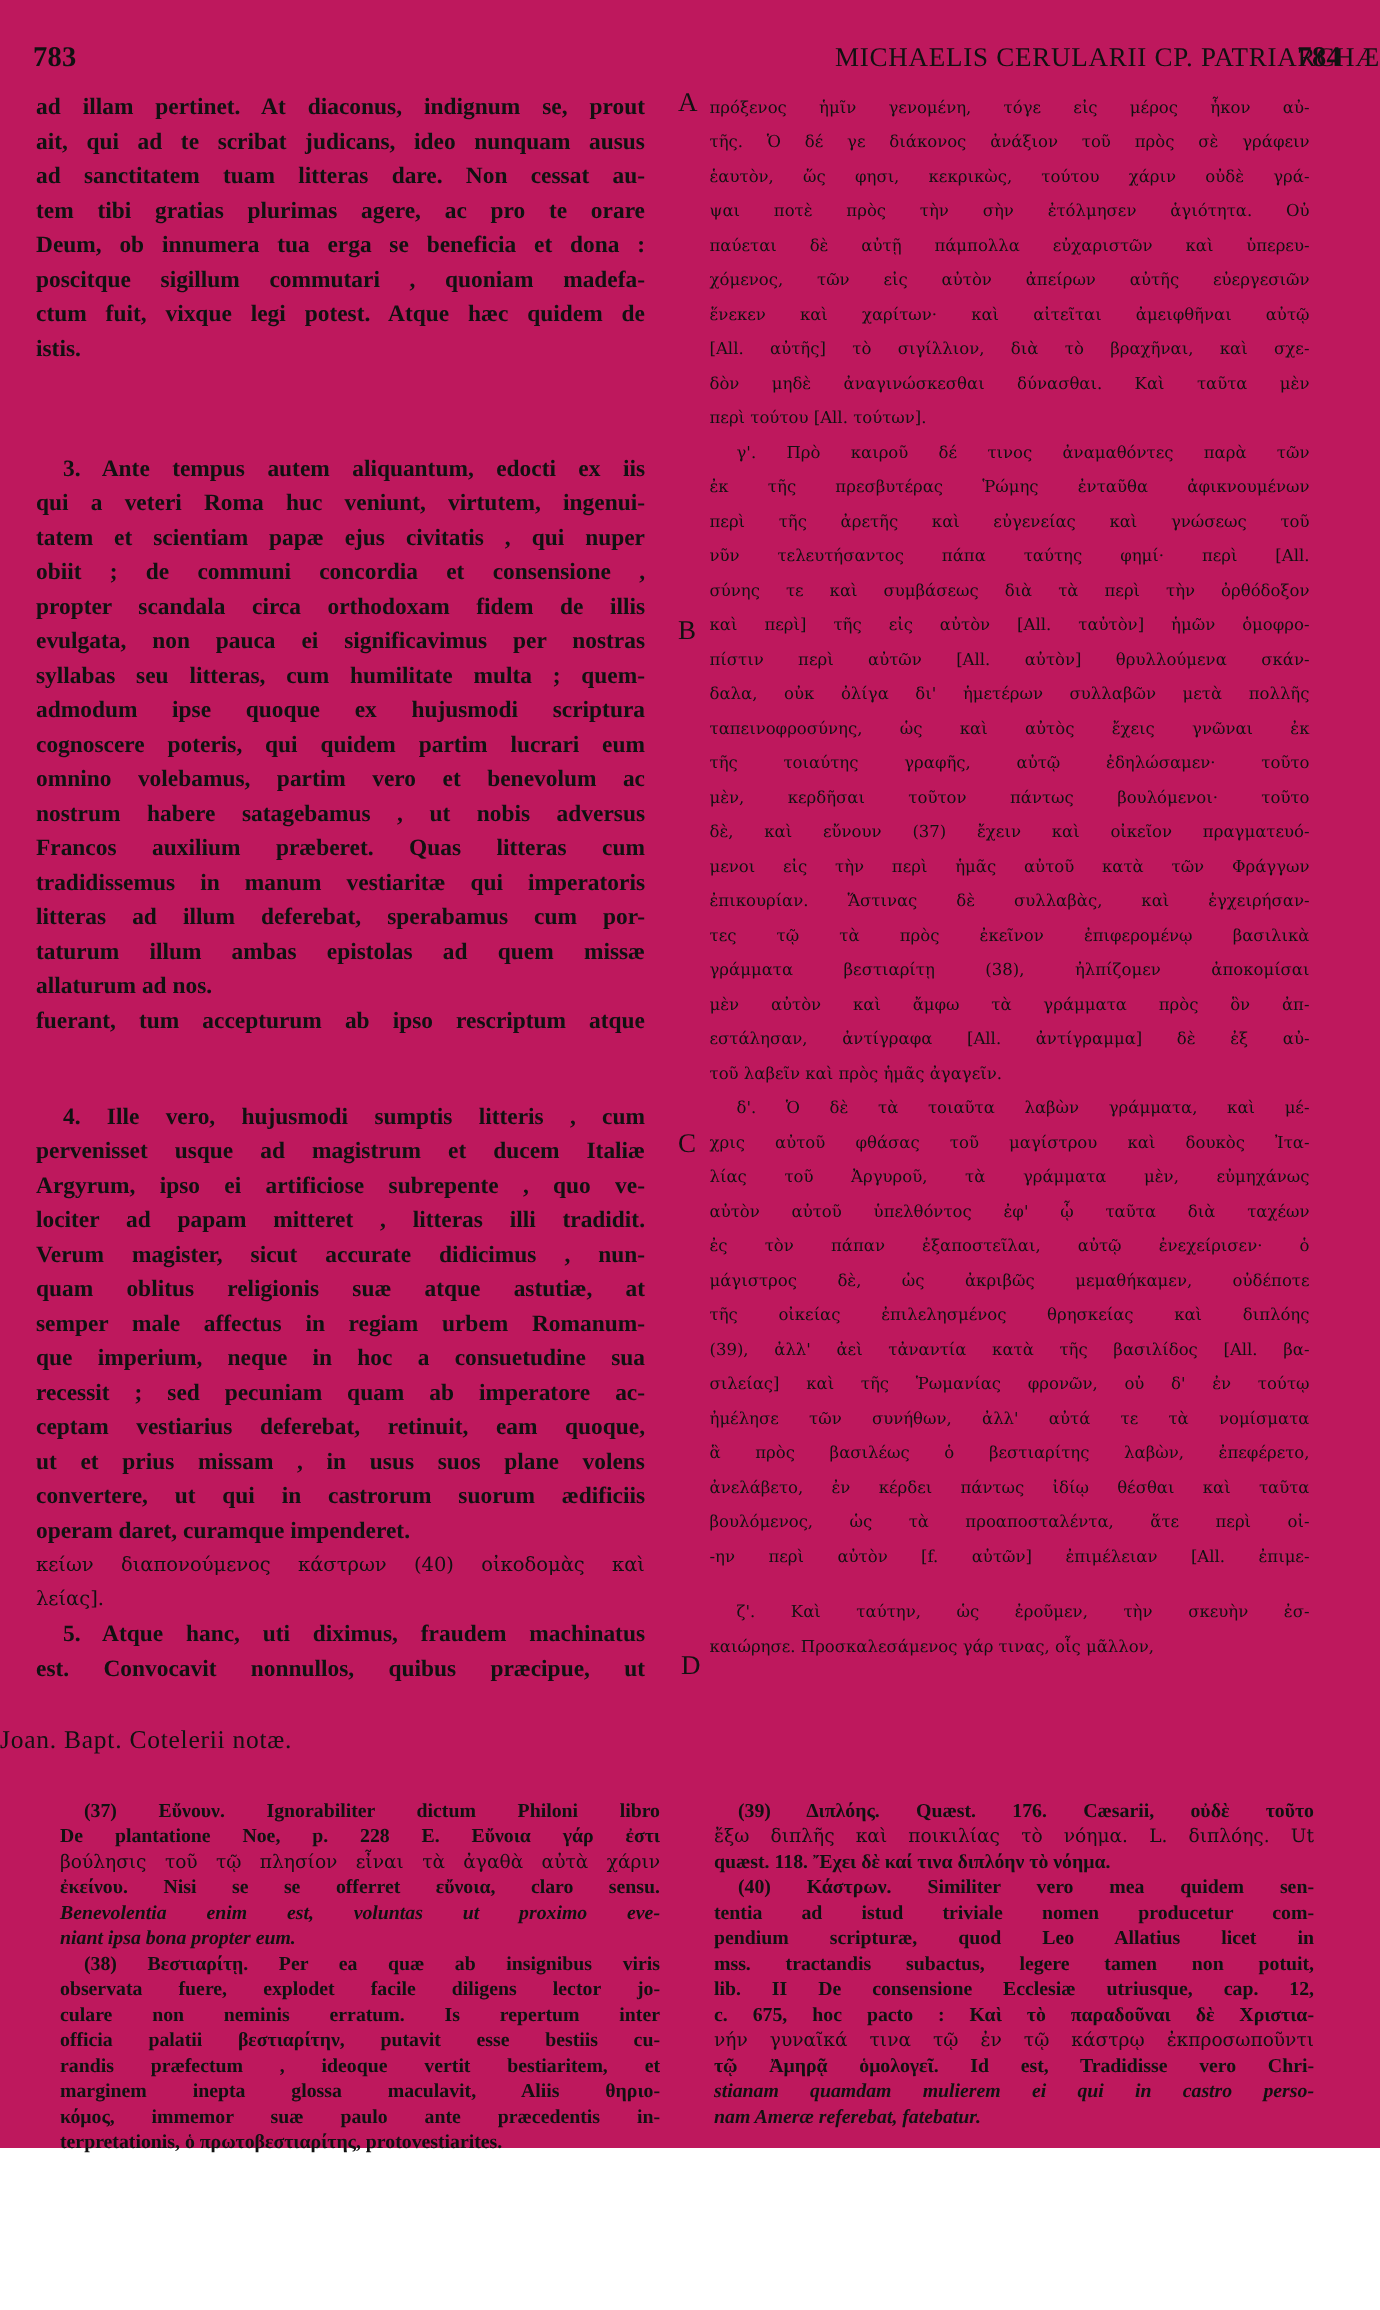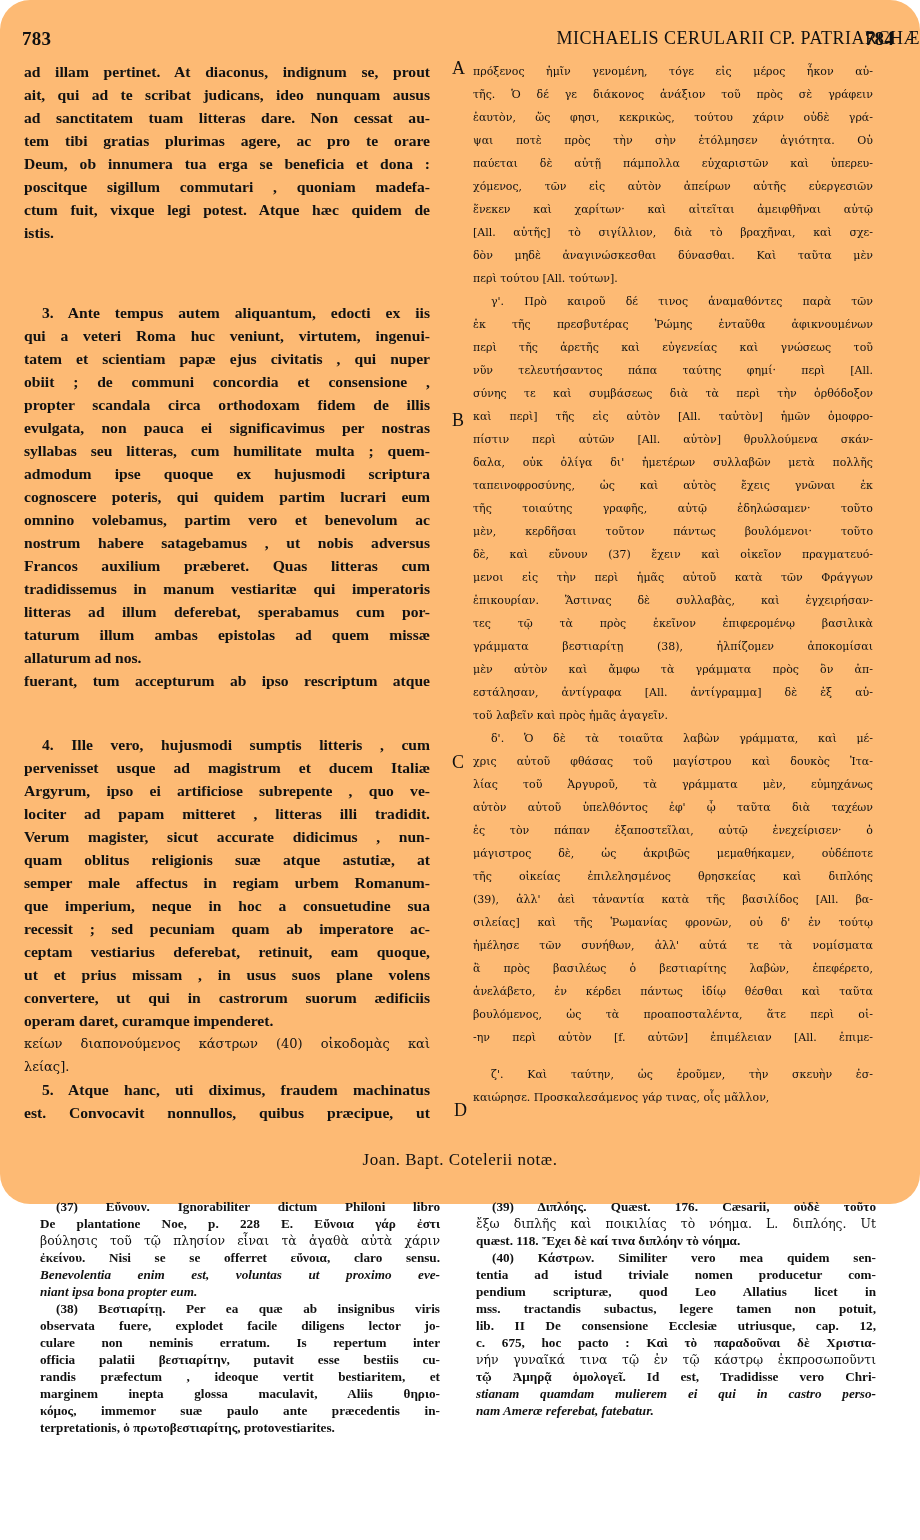--- a/index.html
+++ b/index.html
@@ -1,33 +1,33 @@
 <!DOCTYPE html>
 <html><head>
 <meta charset="utf-8">
 <style>
   html, body { margin: 0; padding: 0; background: #ffffff; }
   body { width: 920px; height: 1540px; position: relative; overflow: hidden; color: #111; }
-  .page { position: absolute; left: 0; top: 0; width: 920px; height: 1204px; background: #fdba74; border-radius: 30px; }
+  .page { position: absolute; left: 0; top: 0; width: 920px; height: 1432px; background: #be185d; }
   .hdr { position: absolute; top: 28px; height: 24px; font-family: "Liberation Serif", serif; font-size: 19px; color: #111; letter-spacing: 0.2px; }
   .hdr.left { left: 22px; font-weight: bold; }
   .hdr.center { left: 0; width: 920px; text-align: right; font-size: 18px; letter-spacing: 0.5px; }
   .hdr.right { right: 26px; font-weight: bold; text-align: center; }
 
   .col { position: absolute; }
   .col.lat { left: 24px; width: 406px; font-family: "Liberation Serif", serif; font-size: 15.6px; font-weight: bold; }
   .col.grk { left: 473px; width: 400px; font-family: "DejaVu Serif", serif; font-size: 11px; }
   .ln { height: 23px; line-height: 23px; white-space: nowrap; text-align: justify; text-align-last: justify; overflow: visible; }
   .ln.last { text-align-last: left; }
   .ln.ind { text-indent: 18px; }
   .gap { height: 23px; }
 
   .marg { position: absolute; font-family: "Liberation Serif", serif; font-size: 18px; color: #111; }
 
-  .notes-title { position: absolute; top: 1150px; left: 0; width: 920px; text-align: center; font-family: "Liberation Serif", serif; font-size: 17px; letter-spacing: 0.5px; }
+  .notes-title { position: absolute; top: 1150px; left: 0; width: 920px; text-align: left; font-family: "Liberation Serif", serif; font-size: 17px; letter-spacing: 0.5px; }
   .fn { position: absolute; font-family: "Liberation Serif", serif; font-size: 13.2px; font-weight: bold; }
   .fn .fl { height: 17px; line-height: 17px; white-space: nowrap; text-align: justify; text-align-last: justify; }
   .fn .fl.last { text-align-last: left; }
   .fn .fl.ind { text-indent: 16px; }
   .fn.left { left: 40px; top: 1198px; width: 400px; }
   .fn.right { left: 476px; top: 1198px; width: 400px; }
   .gr { font-family: "DejaVu Serif", serif; font-weight: normal; font-size: 12.4px; }
 </style>
 </head>
 <body>

